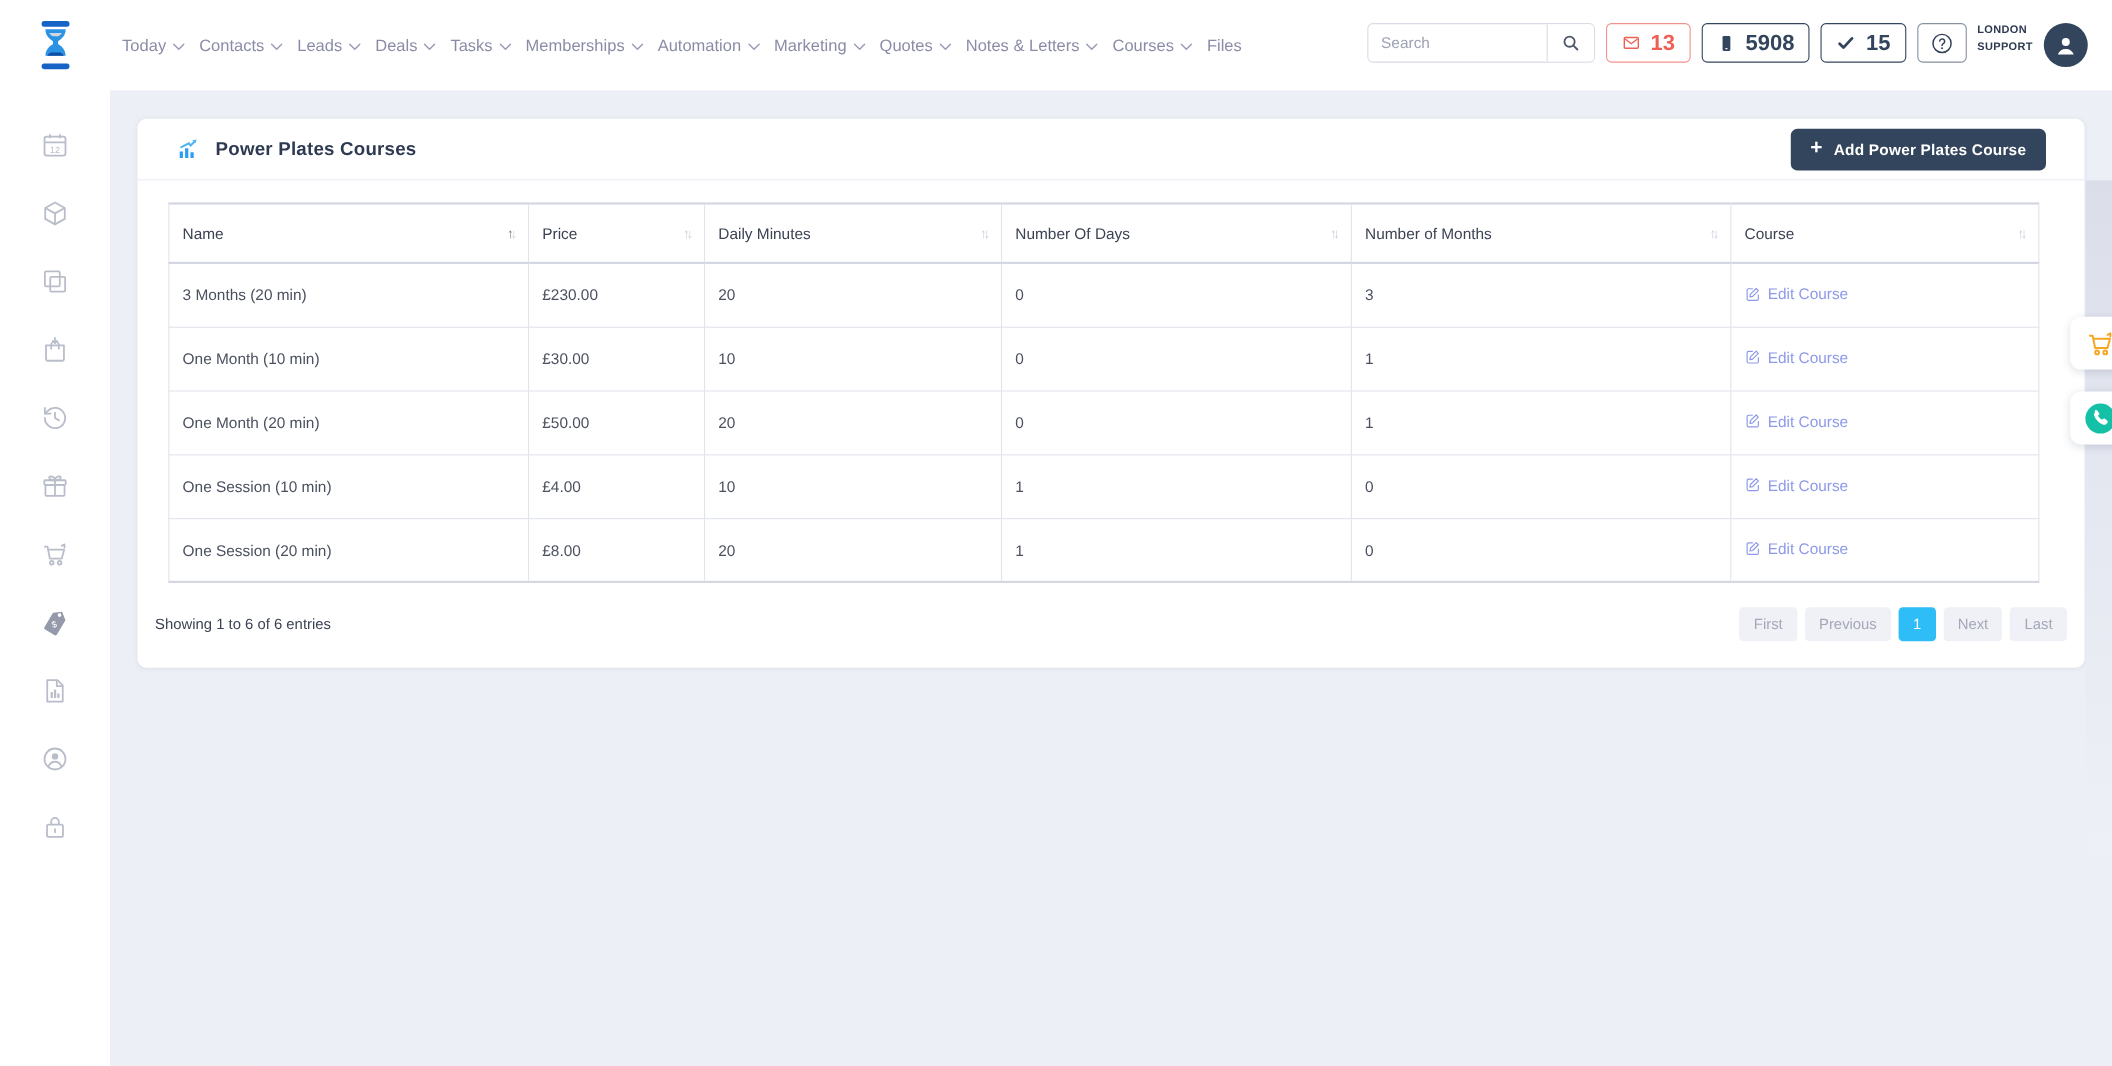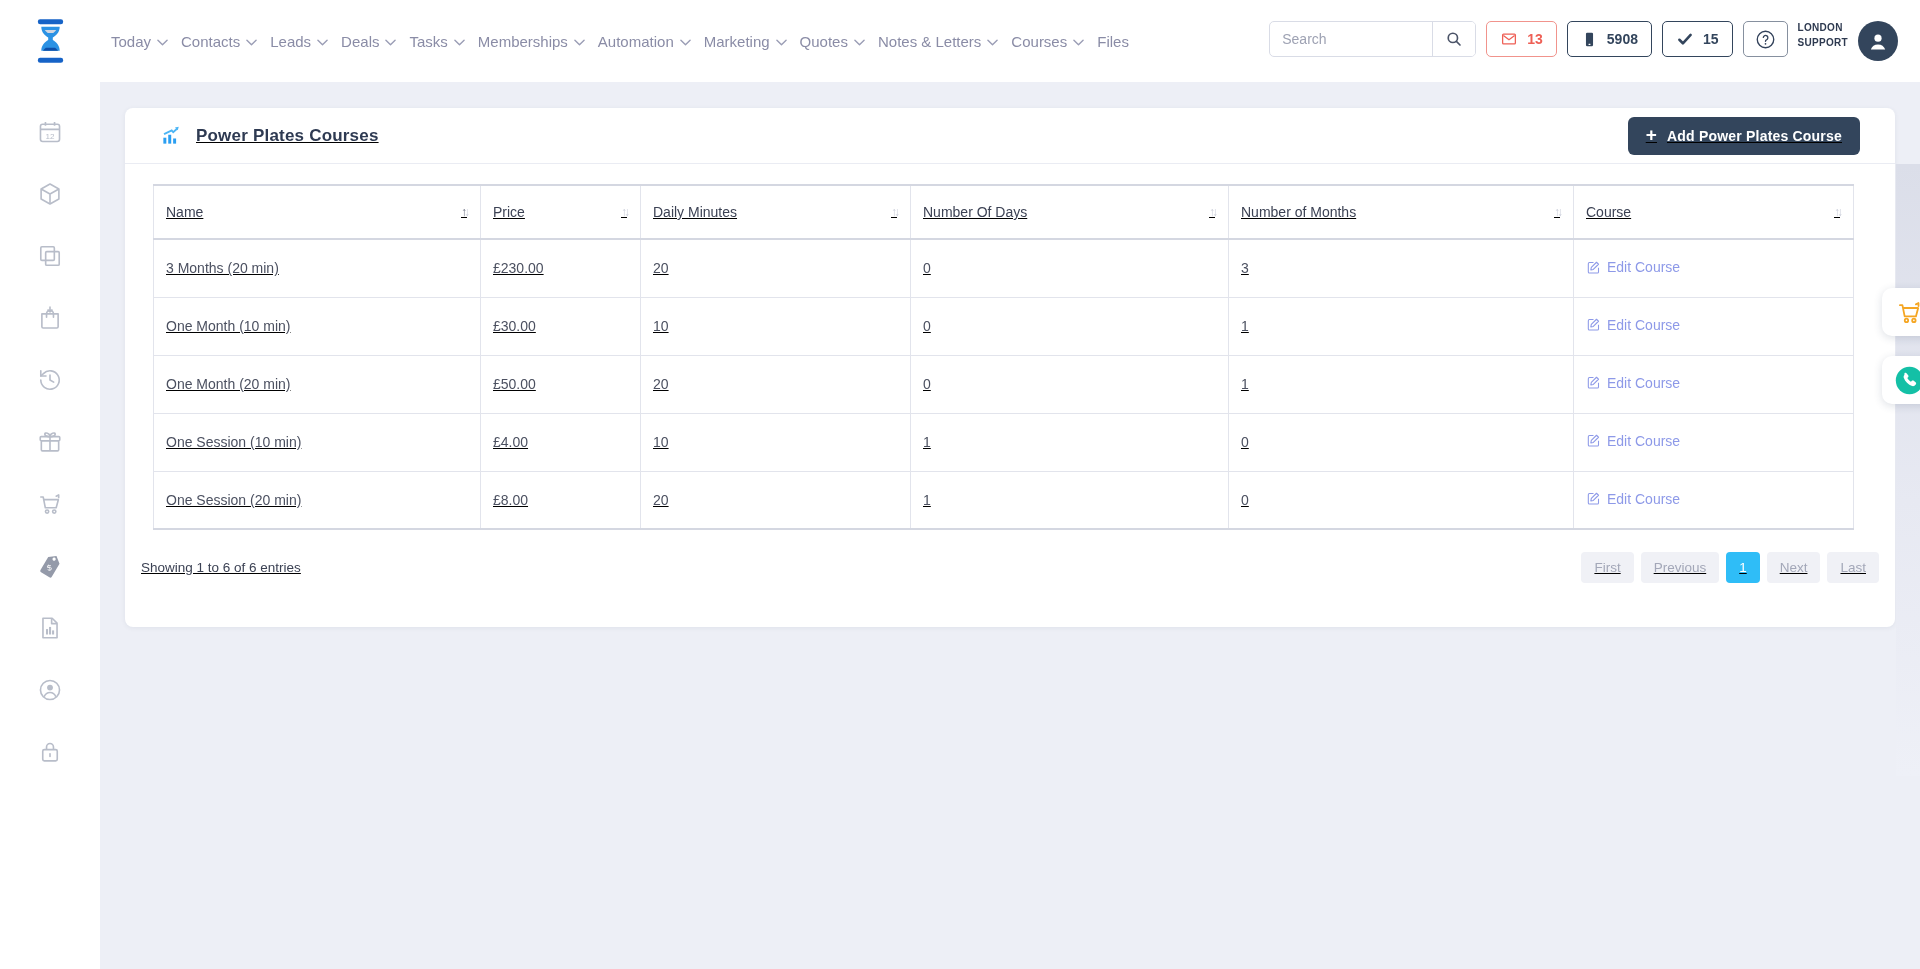--- a/index.html
+++ b/index.html
@@ -16,40 +16,40 @@
   .nav { display:flex; align-items:center; gap:11px; margin-left:10px; }
   .nav-item { display:flex; align-items:center; gap:6px; color:#8a8ca6; font-size:15px; cursor:pointer; white-space:nowrap; padding:4px 1px; }
   .nav-item .chev { color:#9a9db5; display:flex; margin-top:3px; }
 
   .top-right { margin-left:auto; display:flex; gap:10px; }
   .search { display:flex; height:36px; border:1px solid #d9dce6; border-radius:5px; overflow:hidden; background:#fff; }
   .search input { border:none; outline:none; padding:0 12px; width:162px; font-size:14px; color:#555b6e; background:transparent; font-family:inherit; }
   .search input::placeholder { color:#9ea2b3; }
   .search-btn { width:43px; border:none; border-left:1px solid #d9dce6; background:#fff; display:flex; align-items:center; justify-content:center; color:#4b5468; cursor:pointer; }
 
-  .badge { display:flex; align-items:center; gap:9px; height:36px; padding:0 13px; border:1px solid var(--navy,#32415a); border-radius:5px; color:var(--navy,#32415a); font-size:14px; font-weight:bold; cursor:pointer; background:#fff; }
+  .badge { display:flex; align-items:center; gap:9px; height:36px; padding:0 13px; border:1px solid var(--navy,#32415a); border-radius:5px; color:var(--navy,#32415a); font-size:20px; font-weight:bold; cursor:pointer; background:#fff; }
   .badge .b-ic { display:flex; }
   .badge.red { border-color:#f1938c; color:var(--red,#ee5f55); }
 
   .help-btn { width:45px; height:36px; border:1px solid #86909f; border-radius:5px; display:flex; align-items:center; justify-content:center; color:#32415a; cursor:pointer; background:#fff; }
   .user-name { font-size:10px; font-weight:bold; color:#2e3a50; line-height:1.45; letter-spacing:.3px; }
   .user-name span { display:block; }
   .avatar { width:40px; height:40px; border-radius:50%; background:var(--navy,#32415a); display:flex; align-items:center; justify-content:center; cursor:pointer; overflow:hidden; }
 
   
   .layout { display:flex; height:887px; }
   .sidebar { width:100px; background:#fff; display:flex; flex-direction:column; align-items:center; padding-top:36px; gap:34px; }
   .side-item { width:30px; height:28px; color:#b8bdc9; display:flex; align-items:center; justify-content:center; cursor:pointer; }
   .side-item svg { width:26px; height:26px; }
   .side-item.dark { color:#949aa9; }
 
   .main { flex:1; background:#edeff6; padding:26px 25px; position:relative; }
 
   
-  .card { background:#fff; border-radius:8px; box-shadow:0 1px 5px rgba(44,62,92,.07); padding-bottom:44px;text-decoration:underline; }
+  .card { background:#fff; border-radius:8px; box-shadow:0 1px 5px rgba(44,62,92,.07); padding-bottom:24px; }
   .card-header { display:flex; align-items:center; height:56px; padding:0 35px; border-bottom:1px solid #eaecf3; }
   .title-icon { display:flex; }
   .page-title { font-size:17px; color:#2e3a52; margin:0 0 0 13px; font-weight:bold; flex:1; letter-spacing:.2px; }
   .add-btn { display:flex; align-items:center; gap:10px; background:var(--navy,#33455c); color:#fff; border:none; border-radius:6px; height:38px; padding:0 18px; font-size:14px; font-weight:bold; cursor:pointer; font-family:inherit; letter-spacing:.2px; }
   .add-btn .plus { font-size:19px; font-weight:bold; line-height:1; margin-top:-2px; }
 
   .toolbar { display:flex; align-items:center; gap:10px; margin:24px 35px 0; font-size:14px; color:#3c4254; }
   .select-wrap { position:relative; display:inline-flex; }
   .select-wrap select { appearance:none; -webkit-appearance:none; width:53px; height:31px; border:1px solid #d9dce6; border-radius:4px; font-size:13px; color:#3c4254; padding:0 18px 0 10px; background:#fff; font-family:inherit; cursor:pointer; }
   .select-arrows { position:absolute; right:7px; top:50%; transform:translateY(-50%); display:flex; flex-direction:column; font-size:6.5px; line-height:5px; color:#3c4254; pointer-events:none; }

